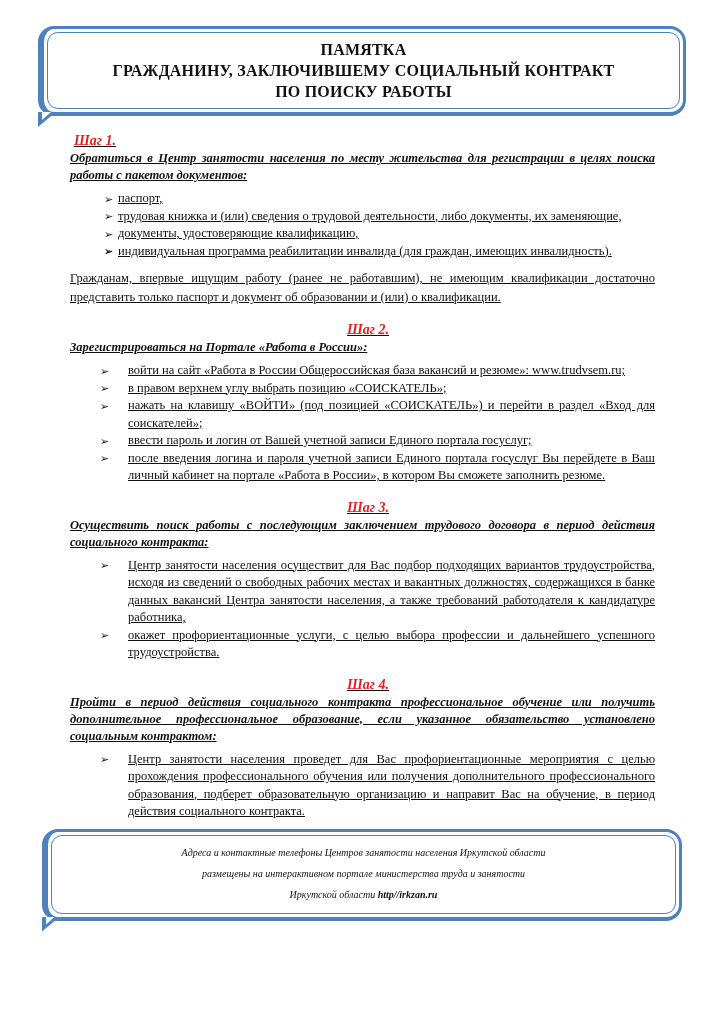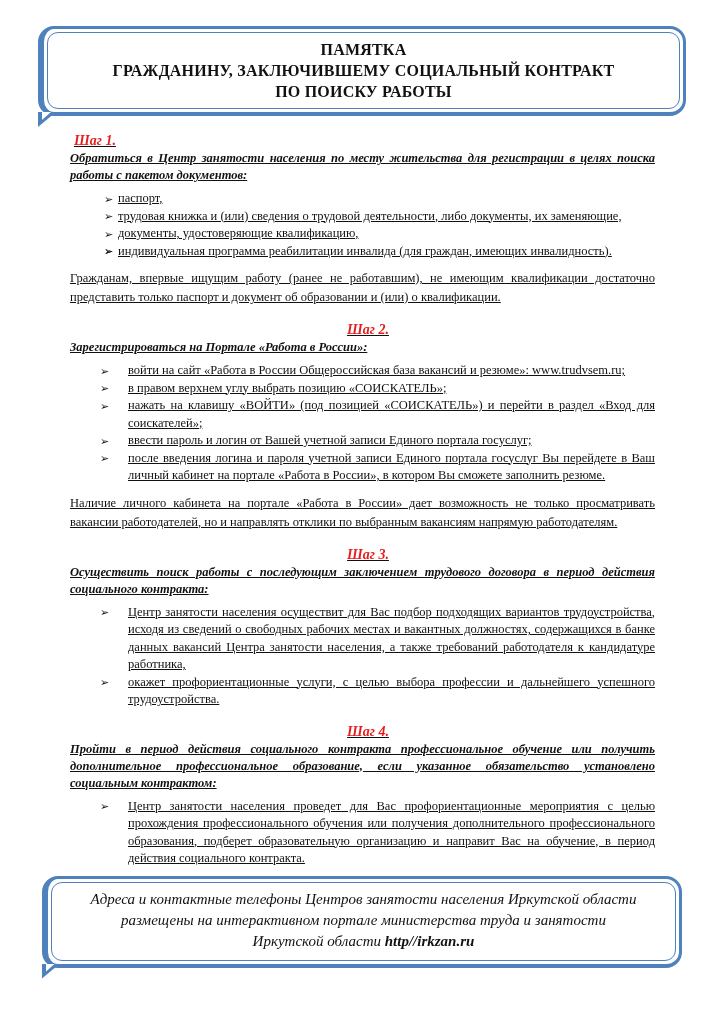--- a/index.html
+++ b/index.html
@@ -101,21 +101,21 @@
   .list-a .marker { left: 34px; }
   .list-b li { padding-left: 58px; }
   .list-b .marker { left: 30px; }
 
   
   .footer-box { margin: 8px 4px 0 4px; }
   .footer-inner {
     padding: 6px 24px 8px 24px;
     text-align: center;
     font-style: italic;
-    font-size: 15px;
+    font-size: 10px;
     line-height: 21px;
   }
   .footer-link { font-weight: bold; }
 </style>
 </head>
 <body>
 
 <div class="page">
 
   <div class="callout">
@@ -146,21 +146,20 @@
     <section class="step">
       <h2 class="step-heading indent">Шаг 2.</h2>
       <p class="lead">Зарегистрироваться на Портале «Работа в России»:</p>
       <ul class="list list-b">
         <li><span class="marker">➢</span><span class="bullet-text">войти на сайт «Работа в России Общероссийская база вакансий и резюме»: www.trudvsem.ru;</span></li>
         <li><span class="marker">➢</span><span class="bullet-text">в правом верхнем углу выбрать позицию «СОИСКАТЕЛЬ»;</span></li>
         <li><span class="marker">➢</span><span class="bullet-text">нажать на клавишу «ВОЙТИ» (под позицией «СОИСКАТЕЛЬ») и перейти в раздел «Вход для соискателей»;</span></li>
         <li><span class="marker">➢</span><span class="bullet-text">ввести пароль и логин от Вашей учетной записи Единого портала госуслуг;</span></li>
         <li><span class="marker">➢</span><span class="bullet-text">после введения логина и пароля учетной записи Единого портала госуслуг Вы перейдете в Ваш личный кабинет на портале «Работа в России», в котором Вы сможете заполнить резюме.</span></li>
       </ul>
-      <p class="para">Наличие личного кабинета на портале «Работа в России» дает возможность не только просматривать вакансии работодателей, но и направлять отклики по выбранным вакансиям напрямую работодателям.</p>
     </section>
 
     <section class="step">
       <h2 class="step-heading indent">Шаг 3.</h2>
       <p class="lead">Осуществить поиск работы с последующим заключением трудового договора в период действия социального контракта:</p>
       <ul class="list list-b">
         <li><span class="marker">➢</span><span class="bullet-text">Центр занятости населения осуществит для Вас подбор подходящих вариантов трудоустройства, исходя из сведений о свободных рабочих местах и вакантных должностях, содержащихся в банке данных вакансий Центра занятости населения, а также требований работодателя к кандидатуре работника,</span></li>
         <li><span class="marker">➢</span><span class="bullet-text">окажет профориентационные услуги, с целью выбора профессии и дальнейшего успешного трудоустройства.</span></li>
       </ul>
     </section>

